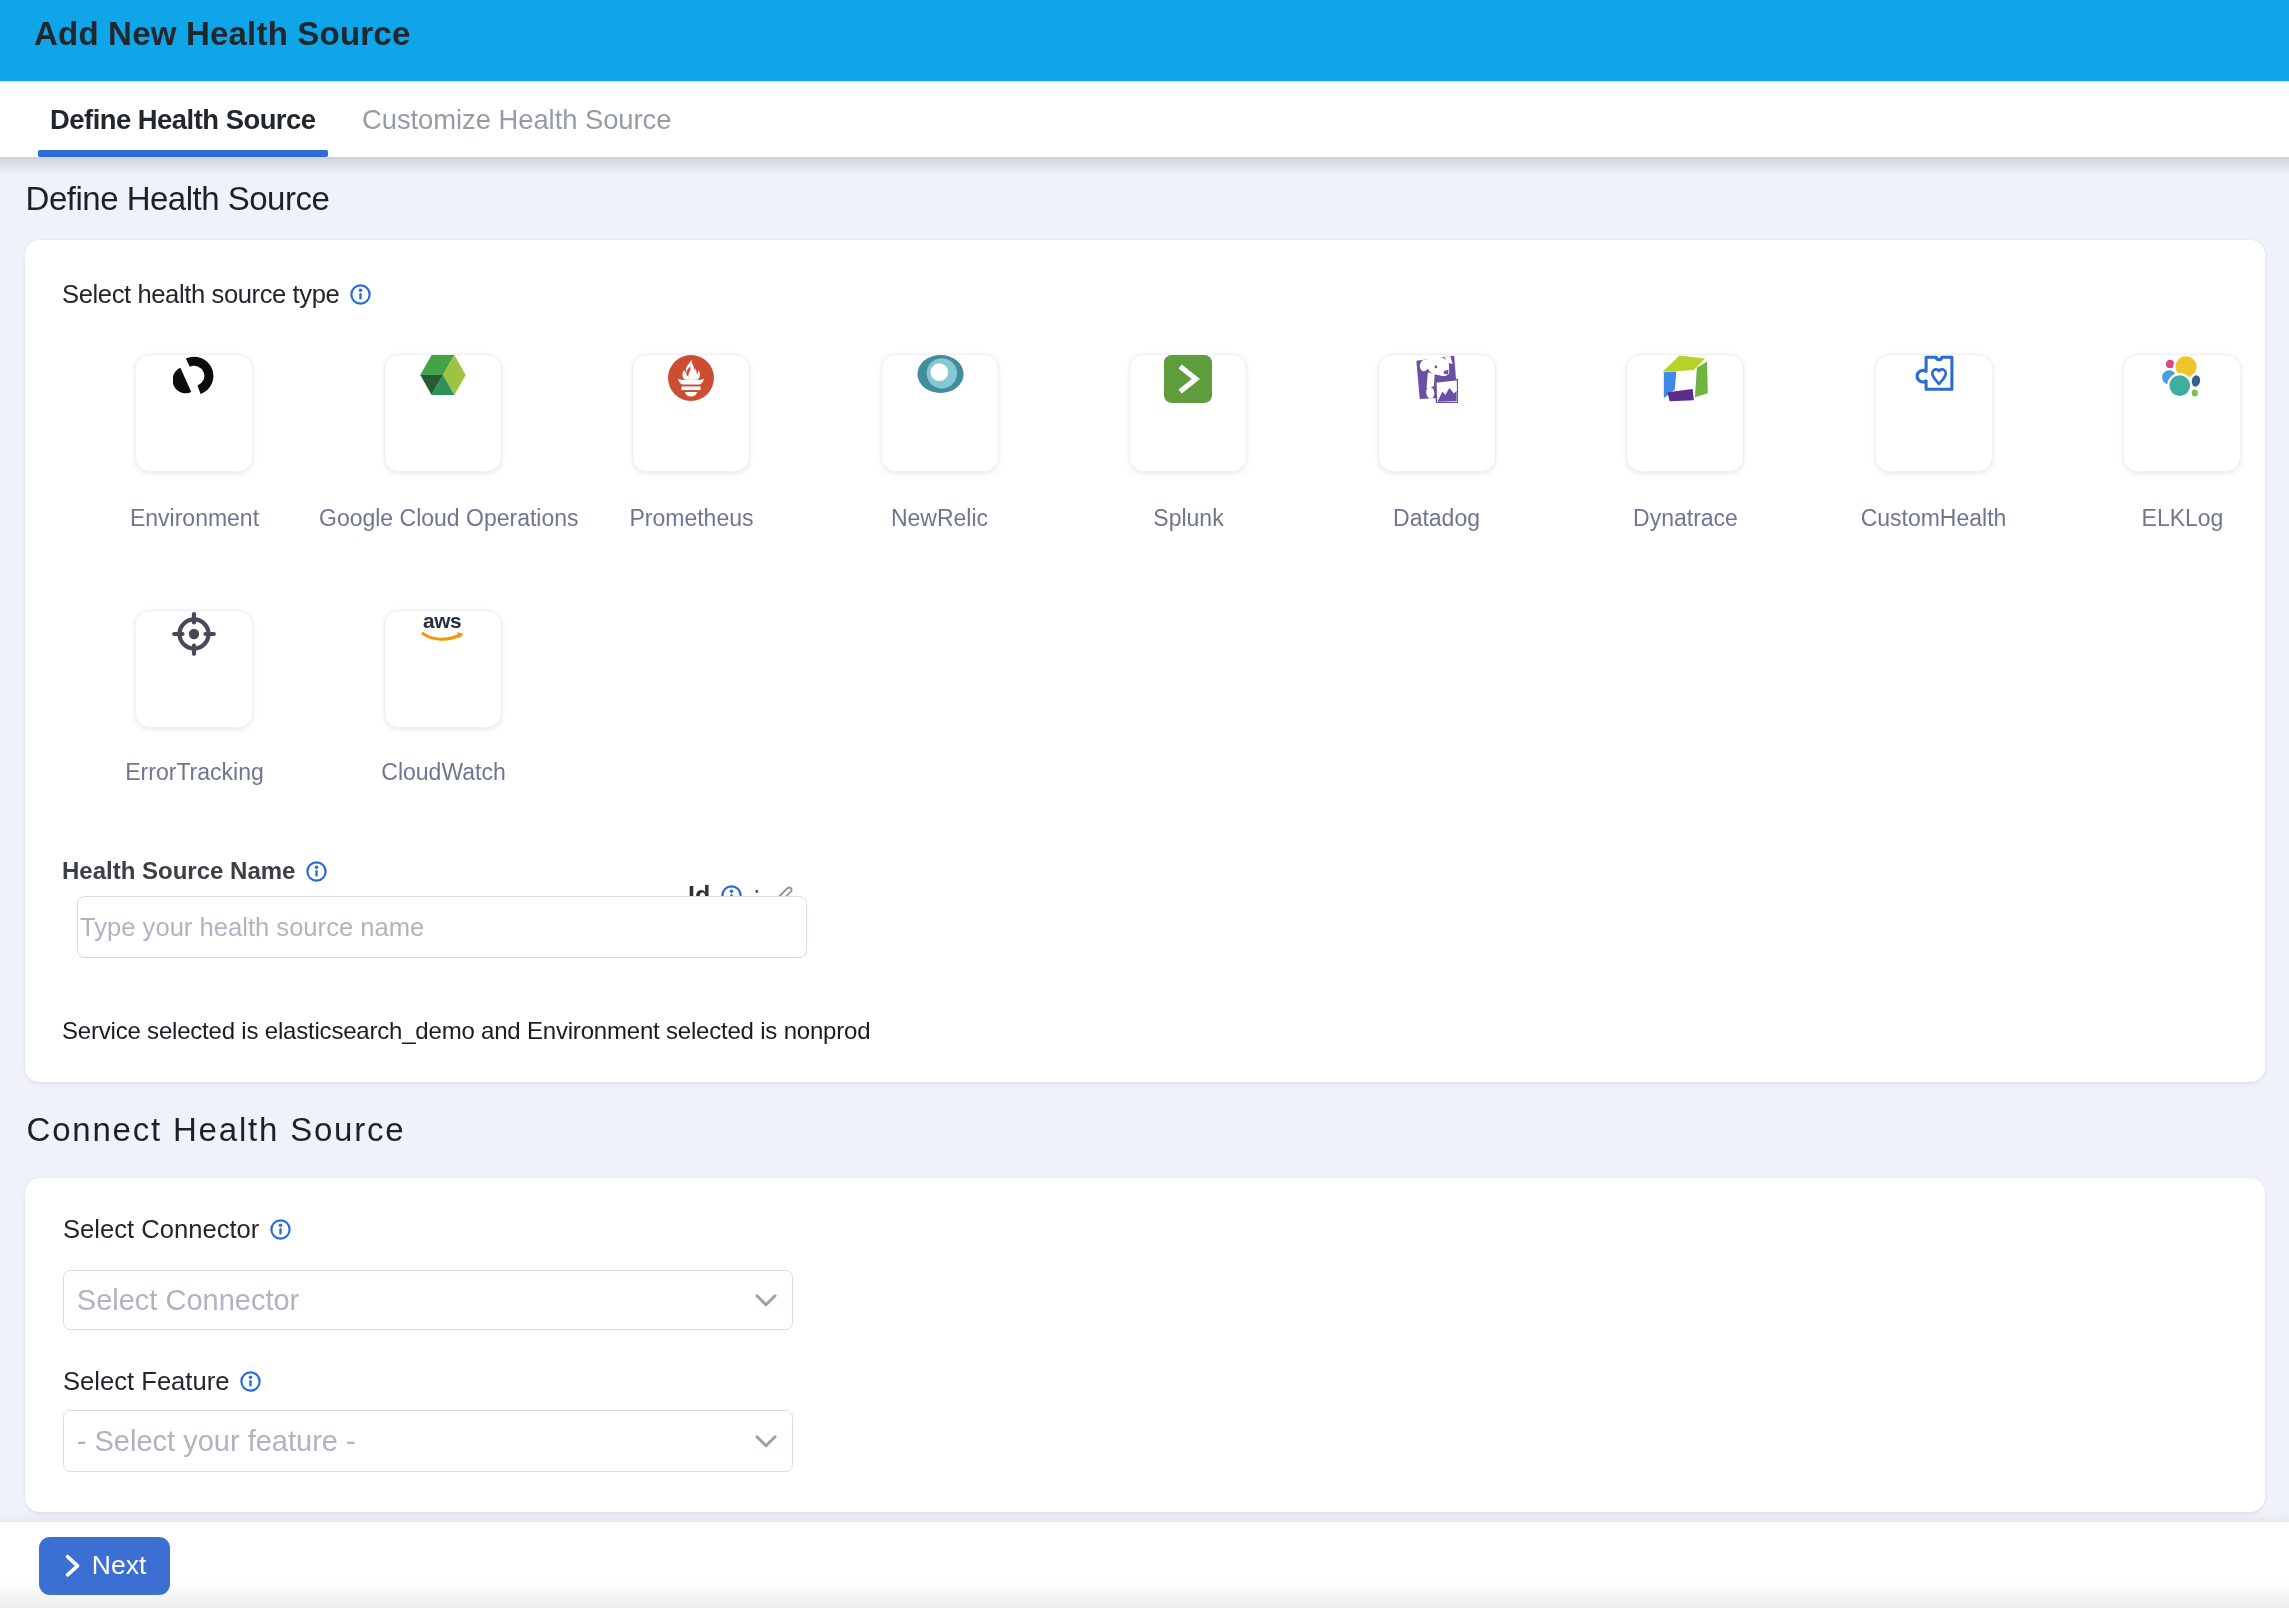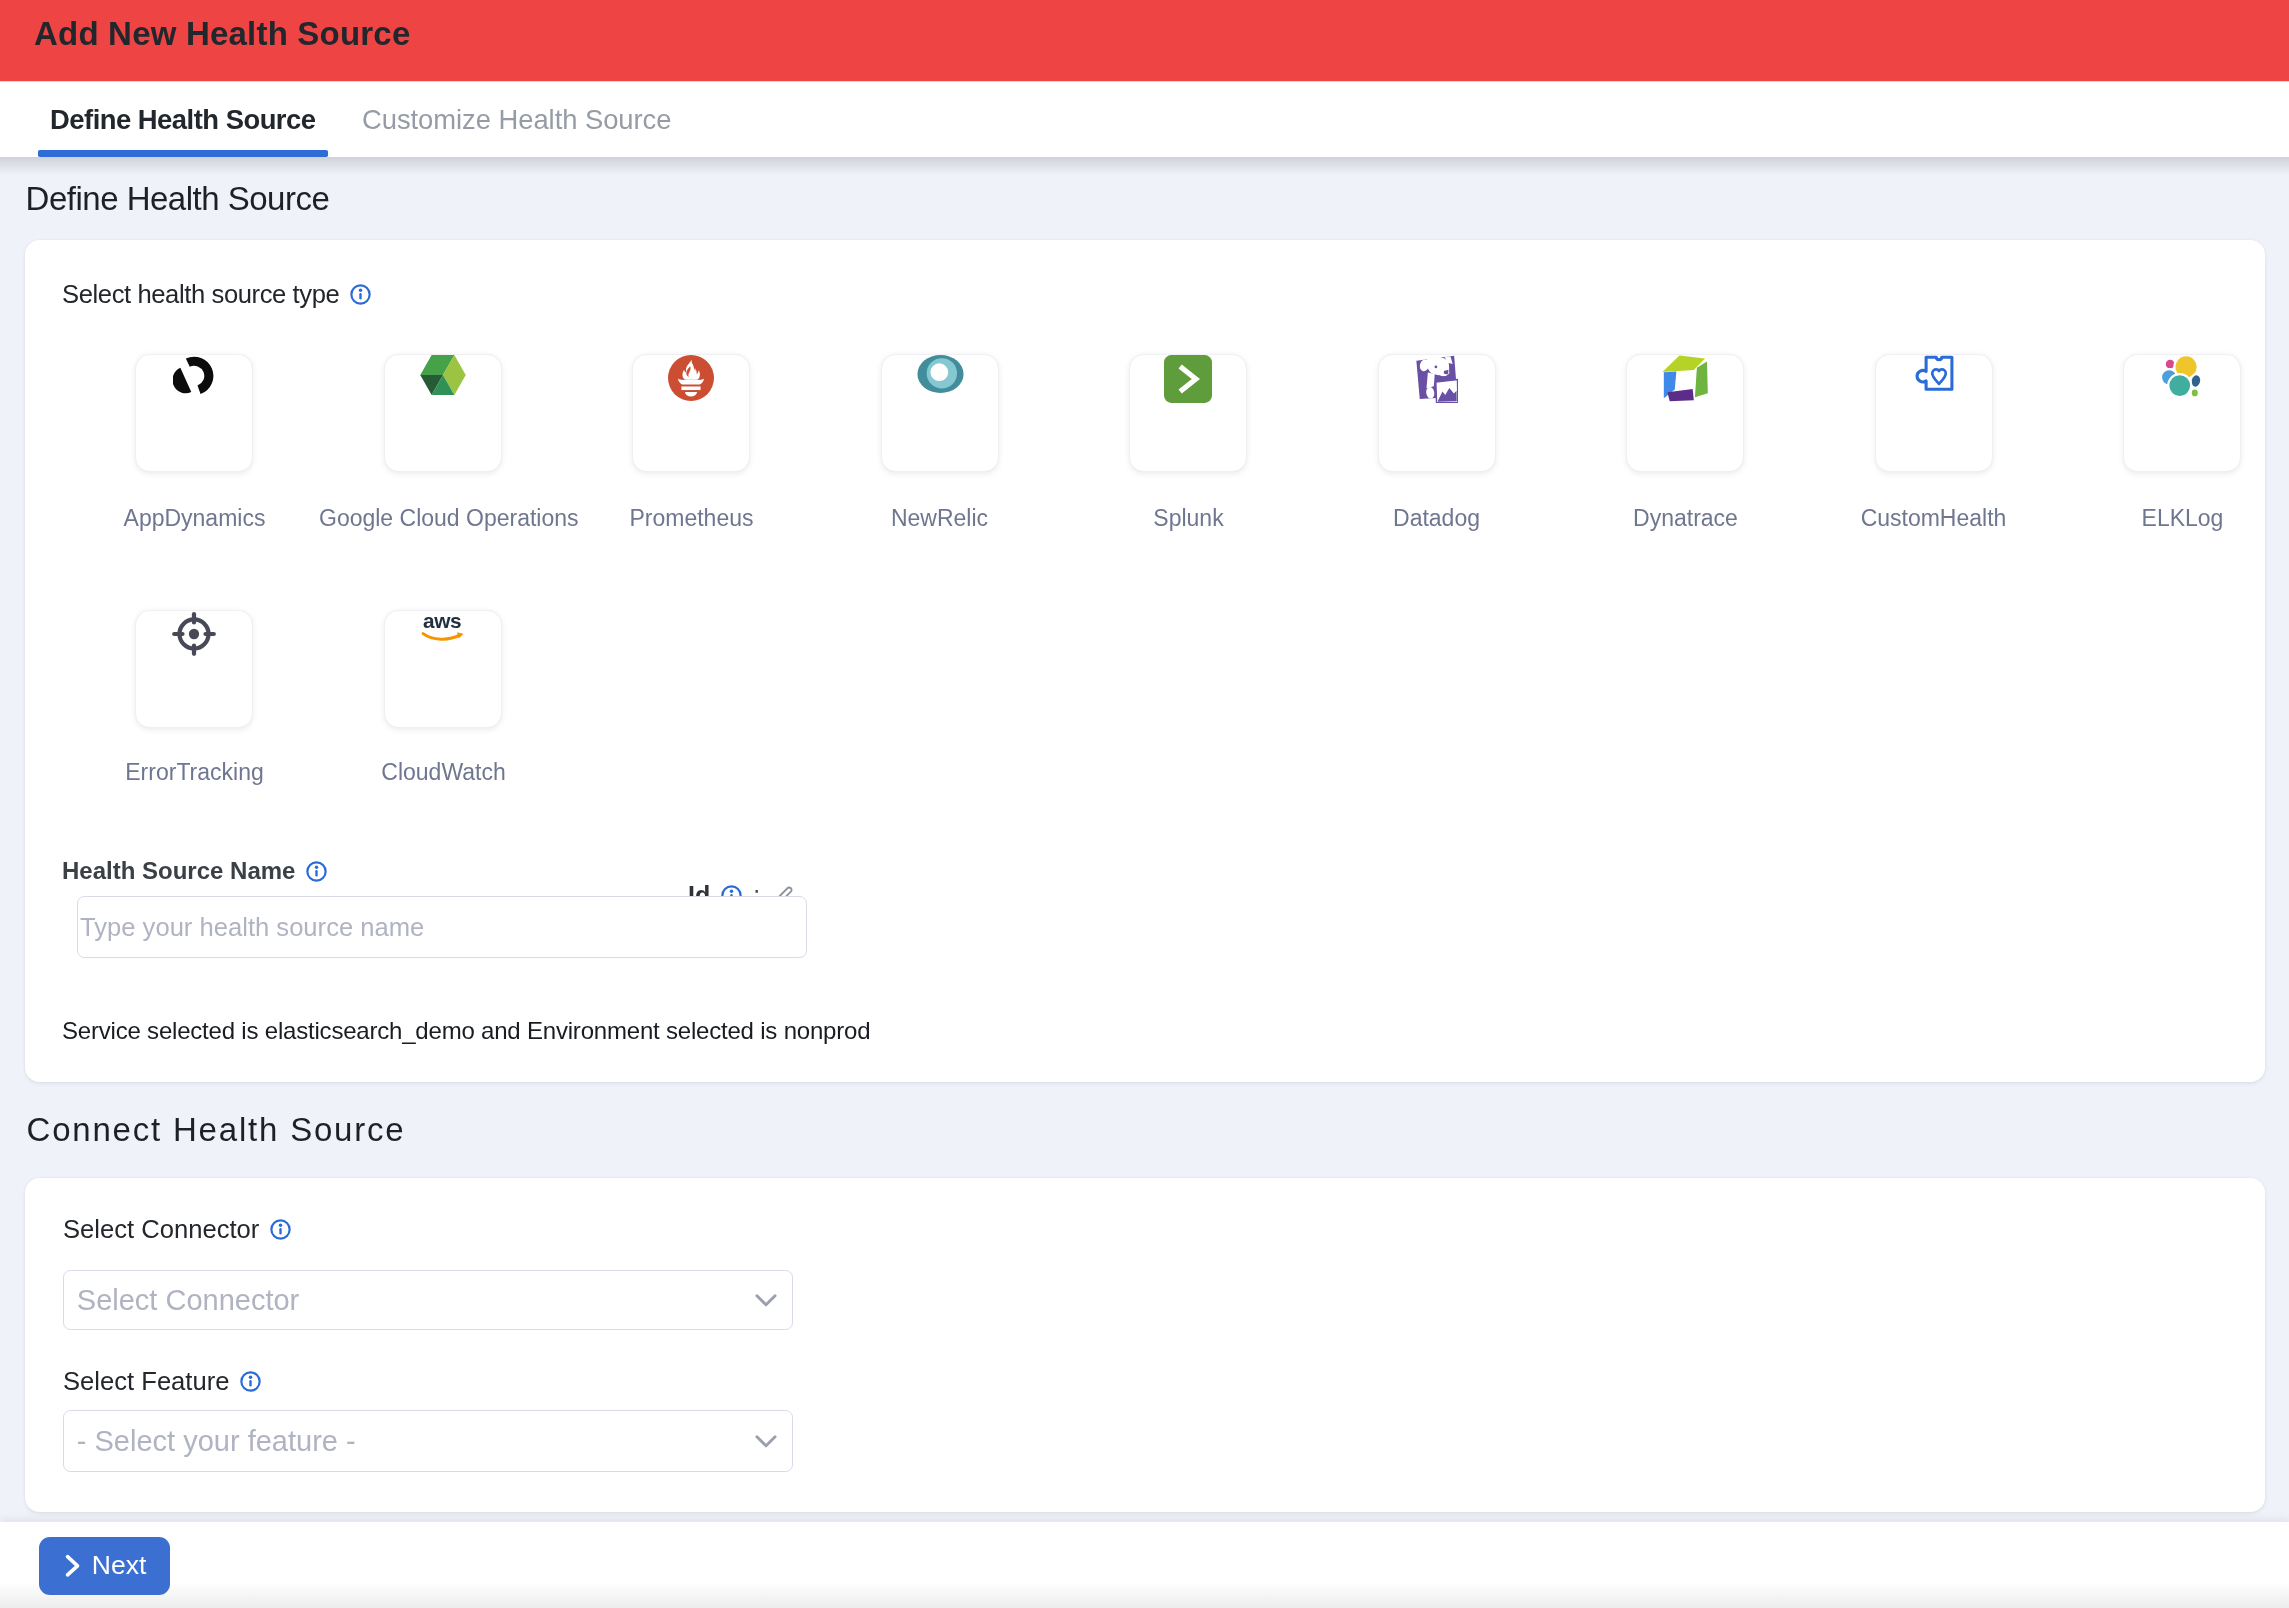--- a/index.html
+++ b/index.html
@@ -1,17 +1,17 @@
 <!DOCTYPE html>
 <html style="font-size:14.6px"><head>
 <meta charset="utf-8">
 <style>
   * { margin:0; padding:0; box-sizing:border-box; }
   html,body { width:2290px; height:1608px; font-family:"Liberation Sans", sans-serif; background:#fff; overflow:hidden; }
-  .header { position:absolute; left:0; top:0; width:2290px; height:82px; background:#ef4444; border-bottom:1.8px solid #dbdbe2; }
+  .header { position:absolute; left:0; top:0; width:2290px; height:82px; background:#0ea5e9; border-bottom:1.8px solid #dbdbe2; }
   .header h1 { position:absolute; left:34px; top:14.6px; font-size:33px; font-weight:bold; color:#22272d; letter-spacing:0.2px; }
   .tabs { position:absolute; left:0; top:82px; width:2290px; height:75px; background:#fff; }
   .tab { position:absolute; top:0; height:75px; font-size:27.4px; display:flex; align-items:center; }
   .tab.active { left:38px; padding:0 12px; font-weight:bold; color:#22272d; letter-spacing:-0.5px; }
   .tab.active::after { content:""; position:absolute; left:0; right:0; bottom:0; height:7.3px; background:#2e6cd6; border-radius:1.8px; }
   .tab.inactive { left:350px; padding:0 12px; color:#969ca5; font-weight:500; letter-spacing:-0.05px; }
   .content { position:absolute; left:0; top:157px; width:2290px; height:1365px; background:#eff2f8; }
   .topshadow { position:absolute; left:0; top:0; width:2290px; height:18.3px; background:linear-gradient(rgba(96,97,112,0.22), rgba(96,97,112,0)); }
   h2 { position:absolute; font-size:33px; font-weight:normal; color:#1d2125; }
   .h2a { left:25.6px; top:23.4px; letter-spacing:-0.5px; }
@@ -111,21 +111,21 @@
       <div class="tile" style="left:2098px; top:114px;">
         <svg width="42" height="42" viewBox="0 0 46 46">
           <circle cx="10" cy="10" r="6" fill="#d84a8b" stroke="#fff" stroke-width="2.4"></circle>
           <circle cx="9" cy="24.5" r="9" fill="#4a9fdc" stroke="#fff" stroke-width="2.4"></circle>
           <circle cx="27.5" cy="13" r="12.8" fill="#efc52c" stroke="#fff" stroke-width="2.4"></circle>
           <ellipse cx="38.2" cy="28.5" rx="5.8" ry="7.5" fill="#31648c" stroke="#fff" stroke-width="2.4" transform="rotate(14 38.2 28.5)"></ellipse>
           <circle cx="20.5" cy="33.5" r="12.6" fill="#3fae9f" stroke="#fff" stroke-width="2.4"></circle>
           <ellipse cx="37" cy="41.5" rx="4.5" ry="5" fill="#7ebf42" stroke="#fff" stroke-width="2.4"></ellipse>
         </svg>
       </div>
-      <div class="tlabel" style="left:45px; top:265px;">AppDynamics</div>
+      <div class="tlabel" style="left:45px; top:265px;">Environment</div>
       <div class="tlabel" style="left:294px; top:265px; white-space:nowrap;">Google Cloud Operations</div>
       <div class="tlabel" style="left:542px; top:265px;">Prometheus</div>
       <div class="tlabel" style="left:790px; top:265px;">NewRelic</div>
       <div class="tlabel" style="left:1039px; top:265px;">Splunk</div>
       <div class="tlabel" style="left:1287px; top:265px;">Datadog</div>
       <div class="tlabel" style="left:1536px; top:265px;">Dynatrace</div>
       <div class="tlabel" style="left:1784px; top:265px;">CustomHealth</div>
       <div class="tlabel" style="left:2033px; top:265px;">ELKLog</div>
 
       <div class="tile" style="left:110px; top:370px;">

